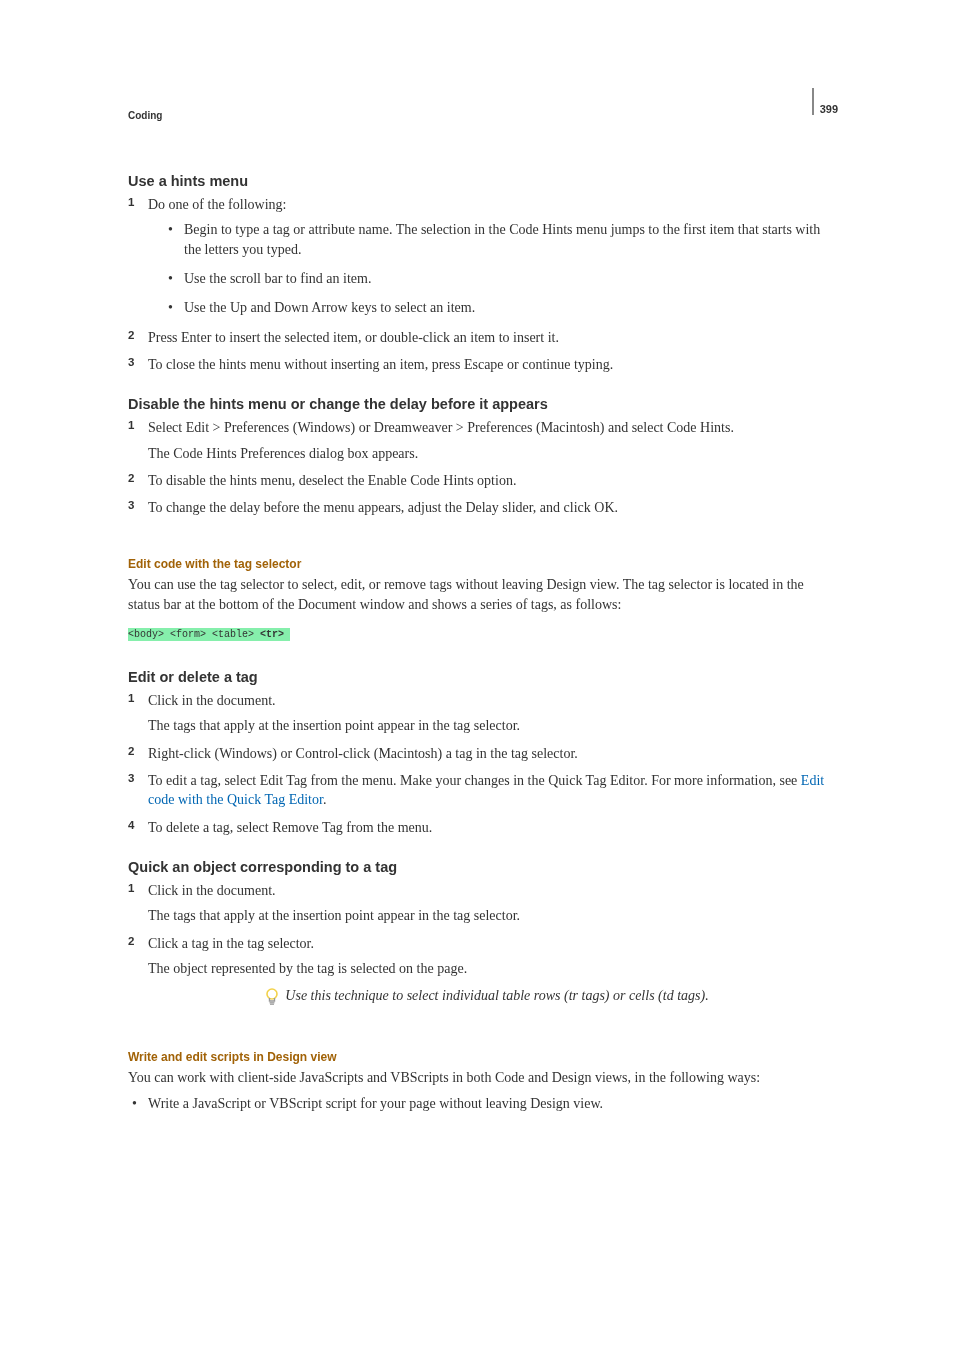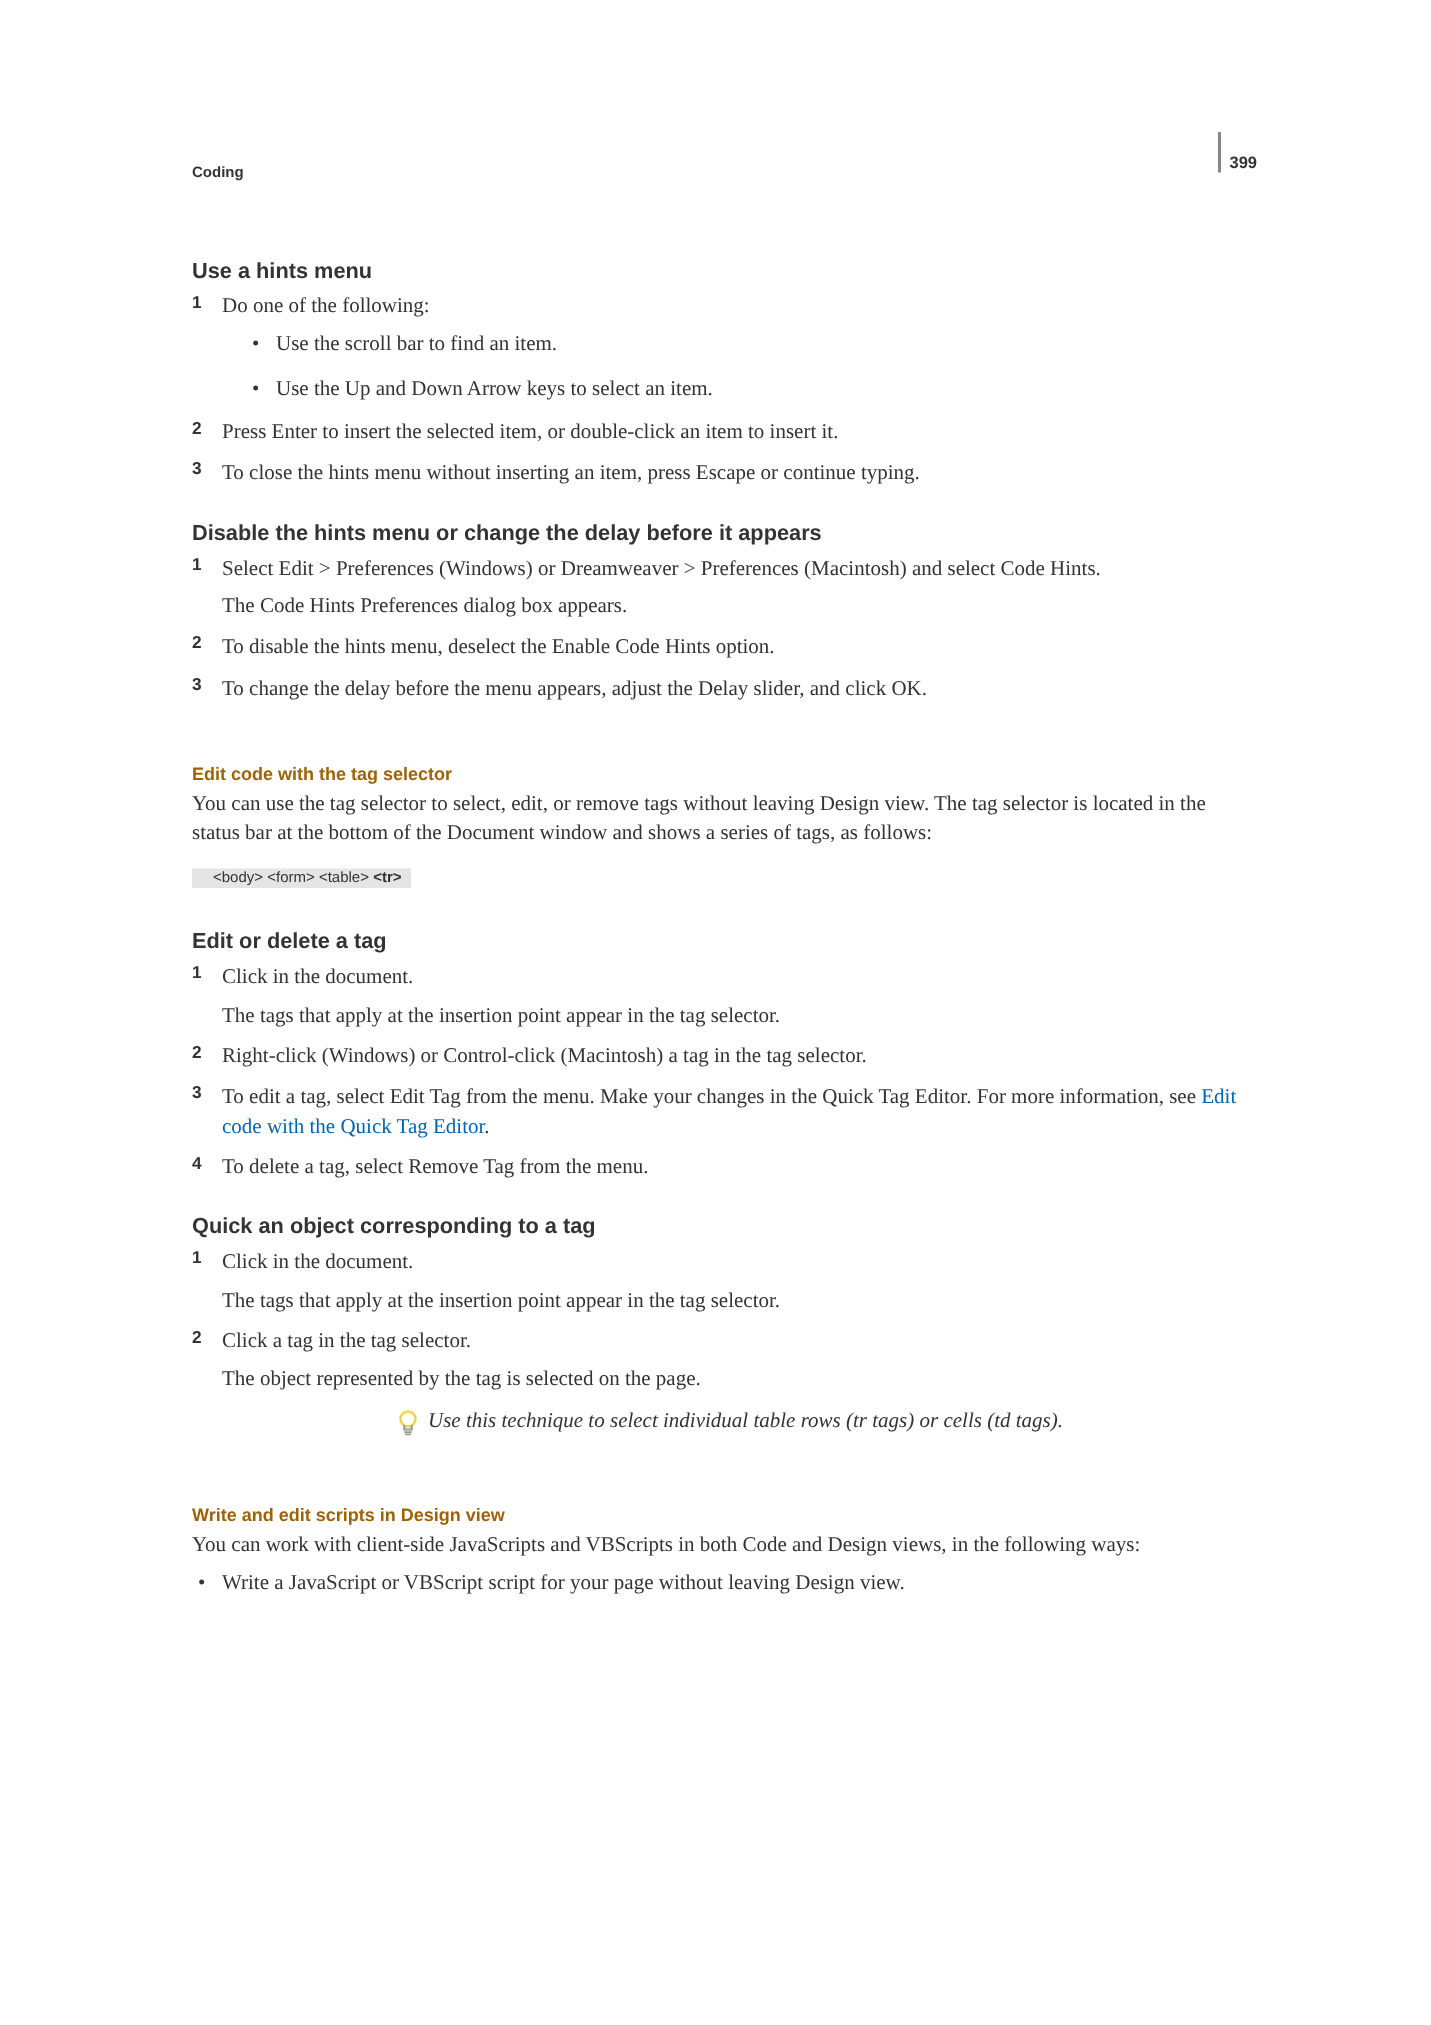--- a/index.html
+++ b/index.html
@@ -112,25 +112,25 @@
     left: 4px;
     top: 0;
     color: #333;
   }
   a.link {
     color: #0066b3;
     text-decoration: none;
   }
   .tag-breadcrumb {
     display: inline-block;
-    background: #e5e5e5;
-    font-family: Liberation Sans, sans-serif;
+    background: #86efac;
+    font-family: Liberation Mono, monospace;
     font-size: 10px;
     color: #333;
-    padding: 1px 6px 1px 14px;
+    padding: 1px 6px 1px 0;
     margin: 8px 0 6px 0;
   }
   .tag-breadcrumb .active {
     font-weight: 700;
   }
   .tip-row {
     display: flex;
     align-items: flex-start;
     margin: 6px 0 0 20px;
     justify-content: center;
@@ -161,20 +161,21 @@
   <div class="page-number">399</div>
 
   <div class="breadcrumb">Coding</div>
 
   <h3 class="subsection">Use a hints menu</h3>
   <ol class="steps">
     <li>
       <span class="num">1</span>
       <span>Do one of the following:</span>
       <ul class="bullets">
+        <li>Begin to type a tag or attribute name. The selection in the Code Hints menu jumps to the first item that starts with the letters you typed.</li>
         <li>Use the scroll bar to find an item.</li>
         <li>Use the Up and Down Arrow keys to select an item.</li>
       </ul>
     </li>
     <li>
       <span class="num">2</span>
       <span>Press Enter to insert the selected item, or double-click an item to insert it.</span>
     </li>
     <li>
       <span class="num">3</span>

